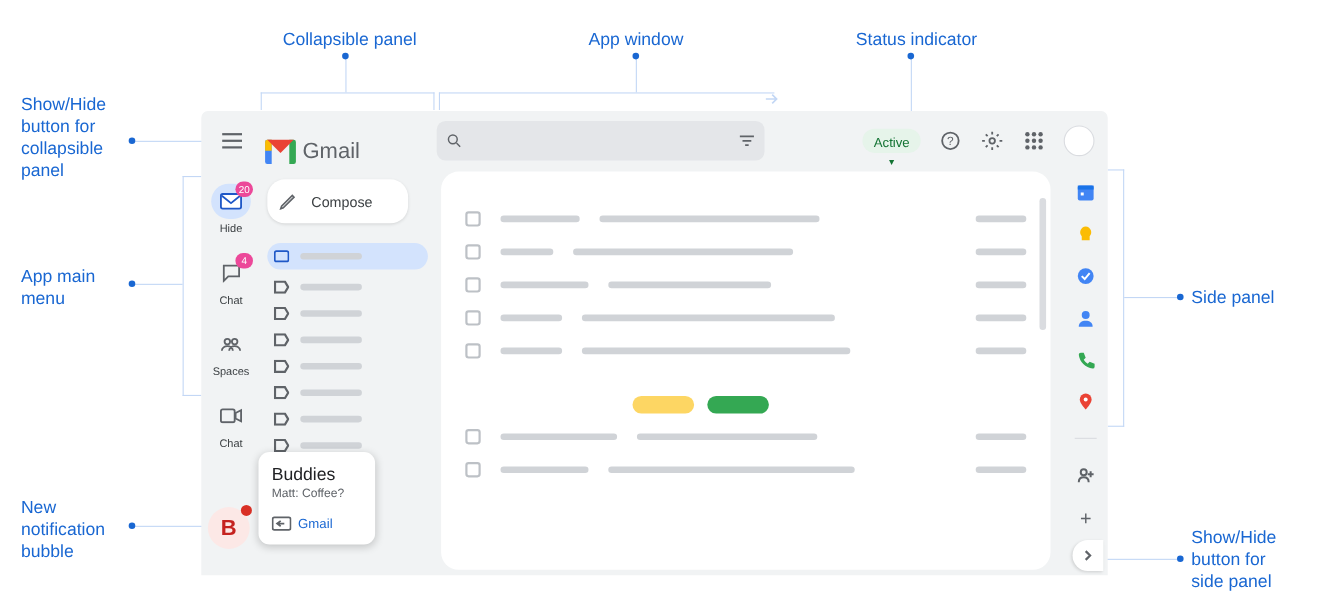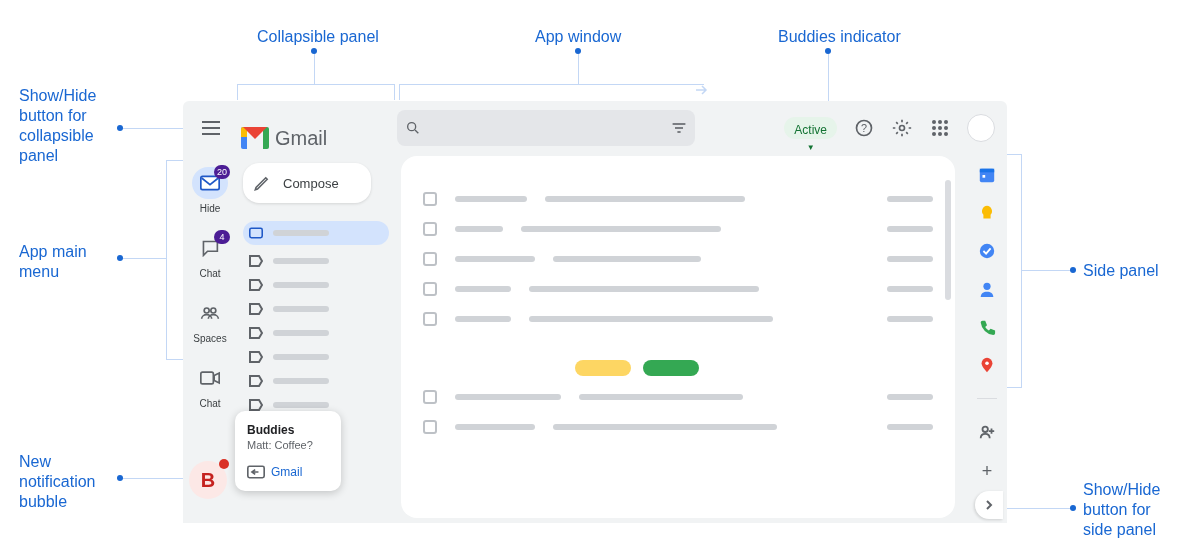--- a/index.html
+++ b/index.html
@@ -43,21 +43,21 @@
 .status-chip .caret { font-size:8px; color:#137333; }
 .hicon { width:22px; height:22px; color:#5f6368; display:flex; align-items:center; justify-content:center; }
 .avatar { width:28px; height:28px; border-radius:50%; background:#fff; border:1px solid #dadce0; }
 
 
 #left-rail { position:absolute; left:0; top:54px; width:54px; height:368px; display:flex; flex-direction:column; align-items:center; padding-top:12px; gap:18px; }
 .rail-item { display:flex; flex-direction:column; align-items:center; gap:4px; width:44px; position:relative; }
 .rail-item.selected .rail-icon-wrap { background:#d3e3fd; }
 .rail-icon-wrap { width:36px; height:32px; border-radius:16px; display:flex; align-items:center; justify-content:center; }
 .rail-label { font-size:10px; color:#3c4043; }
-.rail-badge { position:absolute; top:-2px; right:2px; min-width:16px; height:14px; border-radius:7px; background:#4c1d95; color:#fff; font-size:9px; display:flex; align-items:center; justify-content:center; padding:0 3px; }
+.rail-badge { position:absolute; top:-2px; right:2px; min-width:16px; height:14px; border-radius:7px; background:#ec4899; color:#fff; font-size:9px; display:flex; align-items:center; justify-content:center; padding:0 3px; }
 
 
 #collapsible-panel { position:absolute; left:54px; top:54px; width:158px; height:368px; padding:8px 6px; }
 .compose-btn { width:128px; height:40px; border-radius:16px; background:#fff; display:flex; align-items:center; padding-left:10px; gap:12px; box-shadow:0 1px 3px rgba(0,0,0,.12); }
 .compose-btn span.lbl { font-size:13px; color:#3c4043; }
 .pencil { width:18px; height:18px; color:#5f6368; }
 
 .folder-list { margin-top:18px; display:flex; flex-direction:column; gap:8px; }
 .folder-row { height:16px; display:flex; align-items:center; gap:10px; padding-left:6px; border-radius:10px; }
 .folder-row.selected { background:#d3e3fd; height:24px; border-radius:12px; }
@@ -84,39 +84,39 @@
 .side-icon { width:18px; height:18px; }
 .side-plus { font-size:18px; color:#5f6368; }
 
 
 #side-toggle { position:absolute; right:4px; bottom:4px; width:28px; height:28px; background:#fff; border-radius:50% 0 0 50%; display:flex; align-items:center; justify-content:center; box-shadow:-1px 1px 3px rgba(0,0,0,.15); }
 
 
 #notif-bubble { position:absolute; left:6px; top:360px; width:38px; height:38px; border-radius:50%; background:#fce8e6; color:#c5221f; font-size:20px; font-weight:600; display:flex; align-items:center; justify-content:center; }
 #notif-bubble::after { content:""; position:absolute; top:-2px; right:-2px; width:10px; height:10px; border-radius:50%; background:#d93025; }
 #notif-pop { position:absolute; left:52px; top:310px; width:106px; background:#fff; border-radius:10px; box-shadow:0 2px 8px rgba(0,0,0,.2); padding:12px; }
-#notif-pop .title { font-weight:700; font-size:12px; color:#202124; }
+#notif-pop .title { font-weight:400; font-size:16px; color:#202124; }
 #notif-pop .snippet { font-size:11px; color:#5f6368; margin-top:2px; }
 #notif-pop .reply-row { display:flex; align-items:center; gap:6px; margin-top:14px; font-size:12px; color:#1967d2; }
 
 
 .bracket { position:absolute; border:1px solid #c3d7f5; }
 
 svg { display:block; }
 </style>
 </head>
 <body>
 
 <div class="ann tl" style="left:19px; top:86px; white-space:pre-line;">Show/Hide
 button for
 collapsible
 panel</div>
 <div class="ann tc" style="left:257px; top:27px;">Collapsible panel</div>
 <div class="ann tc" style="left:535px; top:27px;">App window</div>
-<div class="ann tc" style="left:778px; top:27px;">Buddies indicator</div>
+<div class="ann tc" style="left:778px; top:27px;">Status indicator</div>
 <div class="ann tl" style="left:19px; top:242px; white-space:pre-line;">App main
 menu</div>
 <div class="ann tl" style="left:19px; top:452px; white-space:pre-line;">New
 notification
 bubble</div>
 <div class="ann tl" style="left:1083px; top:261px;">Side panel</div>
 <div class="ann tl" style="left:1083px; top:480px; white-space:pre-line;">Show/Hide
 button for
 side panel</div>
 

